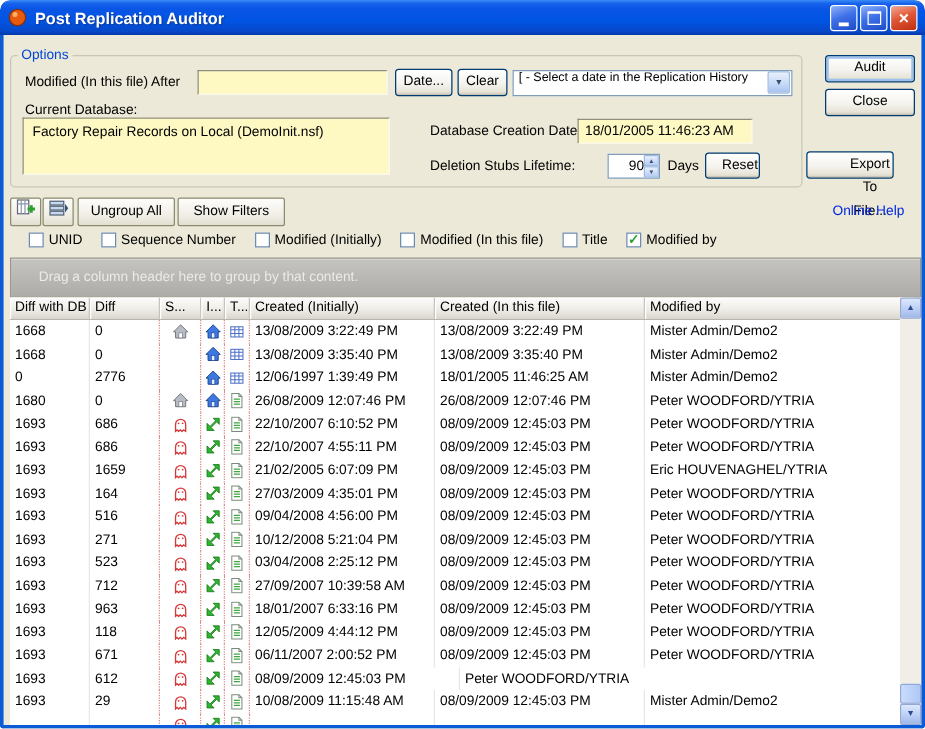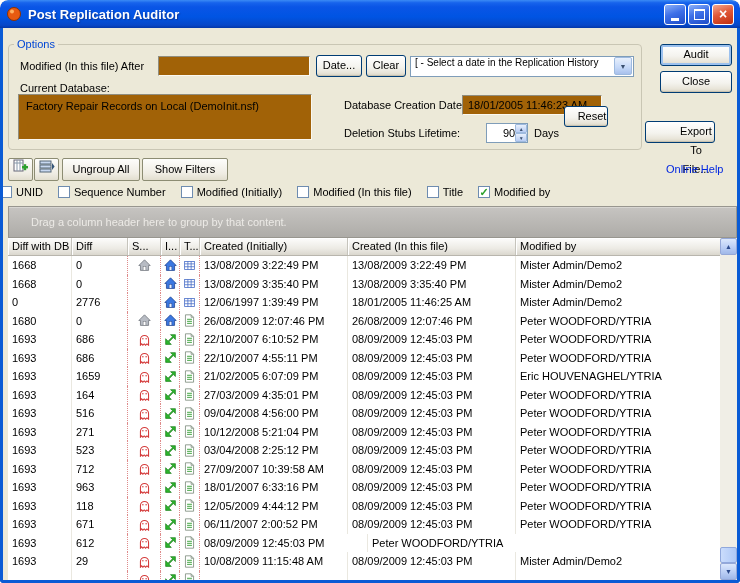--- a/index.html
+++ b/index.html
@@ -19,21 +19,21 @@
   .wbtn.close {background:linear-gradient(160deg,#F4A890 0%,#E05838 45%,#C02E10 100%); color:#fff; font-size:14px; font-weight:bold; line-height:18px;}
   .minglyph {width:8px; height:3px; background:#fff; align-self:flex-end; margin-bottom:3px;}
   .maxglyph {width:9px; height:8px; border:1px solid #fff; border-top:2px solid #fff;}
 
   .lbl {position:absolute; font-size:11px; color:#000; white-space:nowrap;}
 
   
   .groupbox {position:absolute; left:8px; top:44px; width:632px; height:104px; border:1px solid #C9C6B4; border-radius:4px;}
   .grouplabel {position:absolute; left:14px; top:38px; font-size:11px; color:#0046D5; background:#ECE9D8; padding:0 3px; z-index:2;}
 
-  .inset {position:absolute; box-sizing:border-box; background:#a16207; border:1px solid; border-color:#8F8D7F #FAF8F0 #FAF8F0 #8F8D7F; font-size:11px;}
+  .inset {position:absolute; box-sizing:border-box; background:#fef9c3; border:1px solid; border-color:#8F8D7F #FAF8F0 #FAF8F0 #8F8D7F; font-size:11px;}
 
   .btn {position:absolute; box-sizing:border-box; height:22px; font-size:11px; color:#000; text-align:center; line-height:19px;
     border:1px solid #003C74; border-radius:3px; cursor:default;
     background:linear-gradient(180deg,#FFFFFF 0%,#F4F3EE 55%,#E8E4D8 85%,#D6D2C2 100%);
     box-shadow:inset 0 -1px 0 #C8C2B0;}
   .btn.default {box-shadow:inset 0 0 0 2px #9CC1EE;}
 
   .combo {position:absolute; left:410px; top:56px; width:224px; height:21px; box-sizing:border-box; background:#fff;
     border:1px solid #7F9DB9; display:flex; align-items:flex-start;}
   .combo-text {flex:1; font-size:10px; padding-left:4px; white-space:nowrap; overflow:hidden;}
@@ -46,21 +46,21 @@
   .spin-val {flex:1; font-size:11px; line-height:18px; padding-left:5px;margin-left:11px;}
   .spin-btns {width:13px; display:flex; flex-direction:column;}
   .spin-btns span {flex:1; border:1px solid #9EBADF; border-radius:1px; background:linear-gradient(180deg,#E8F0FC,#B8CCF4);
     color:#3A5070; font-size:5px; display:flex; align-items:center; justify-content:center;}
 
   .tbtn {position:absolute; top:158px; height:23px; box-sizing:border-box; font-size:11px; text-align:center; line-height:21px;
     border:1px solid #8C8C73; border-radius:2px; background:linear-gradient(180deg,#FDFDFB,#EFECE3 70%,#E2DECF 100%); cursor:default;}
   .tbtn.icon {width:25px; display:flex; align-items:center; justify-content:center;}
   .link {position:absolute; font-size:11px; color:#0026E0; cursor:pointer; white-space:nowrap;}
 
-  .cbrow {position:absolute; left:0; top:184px; height:16px; display:flex; gap:15px; align-items:center;}
+  .cbrow {position:absolute; left:23px; top:184px; height:16px; display:flex; gap:15px; align-items:center;}
   .cb-item {display:inline-flex; align-items:center; cursor:default;}
   .cbbox {width:12px; height:12px; box-sizing:border-box; border:1px solid #6E8CB0; background:#fff; margin-right:4px;
     display:inline-flex; align-items:center; justify-content:center; font-size:11px; line-height:10px; font-weight:bold; color:#2DA12D;}
   .cbtext {font-size:11px; white-space:nowrap;}
 
   .groupbar {position:absolute; left:8px; top:206px; width:729px; height:32px; box-sizing:border-box;
     background:linear-gradient(180deg,#C6C4C1,#AEACA8); border:1px solid #98968F; box-shadow:inset 0 1px 0 #D8D6D2;
     color:#ECEAE6; font-size:11px; line-height:30px; padding-left:22px;}
 
   
@@ -133,21 +133,21 @@
 
   <span class="lbl" style="left:344px; top:127px;">Deletion Stubs Lifetime:</span>
   <div class="spinner">
     <span class="spin-val">90</span>
     <span class="spin-btns">
       <span>▲</span>
       <span>▼</span>
     </span>
   </div>
   <span class="lbl" style="left:534px; top:127px;">Days</span>
-  <div class="btn" style="left:564px; top:106px; width:44px; height:21px;padding-left:12px;">Reset</div>
+  <div class="btn" style="left:564px; top:122px; width:44px; height:21px;padding-left:12px;">Reset</div>
 
   <div class="btn default" style="left:660px; top:44px; width:72px;">Audit</div>
   <div class="btn" style="left:660px; top:71px; width:72px;">Close</div>
   <div class="btn" style="left:645px; top:121px; width:70px;padding-left:32px;">Export To File...</div>
 
   <div class="tbtn icon" style="left:8px;">
     <span>
       <svg width="16" height="16" viewBox="0 0 16 16">
           <rect x="1" y="2" width="9" height="11" fill="#fff" stroke="#667"></rect>
           <path d="M1 5 H10 M4 2 V13 M7 2 V13" stroke="#89A" stroke-width="1" fill="none"></path>

